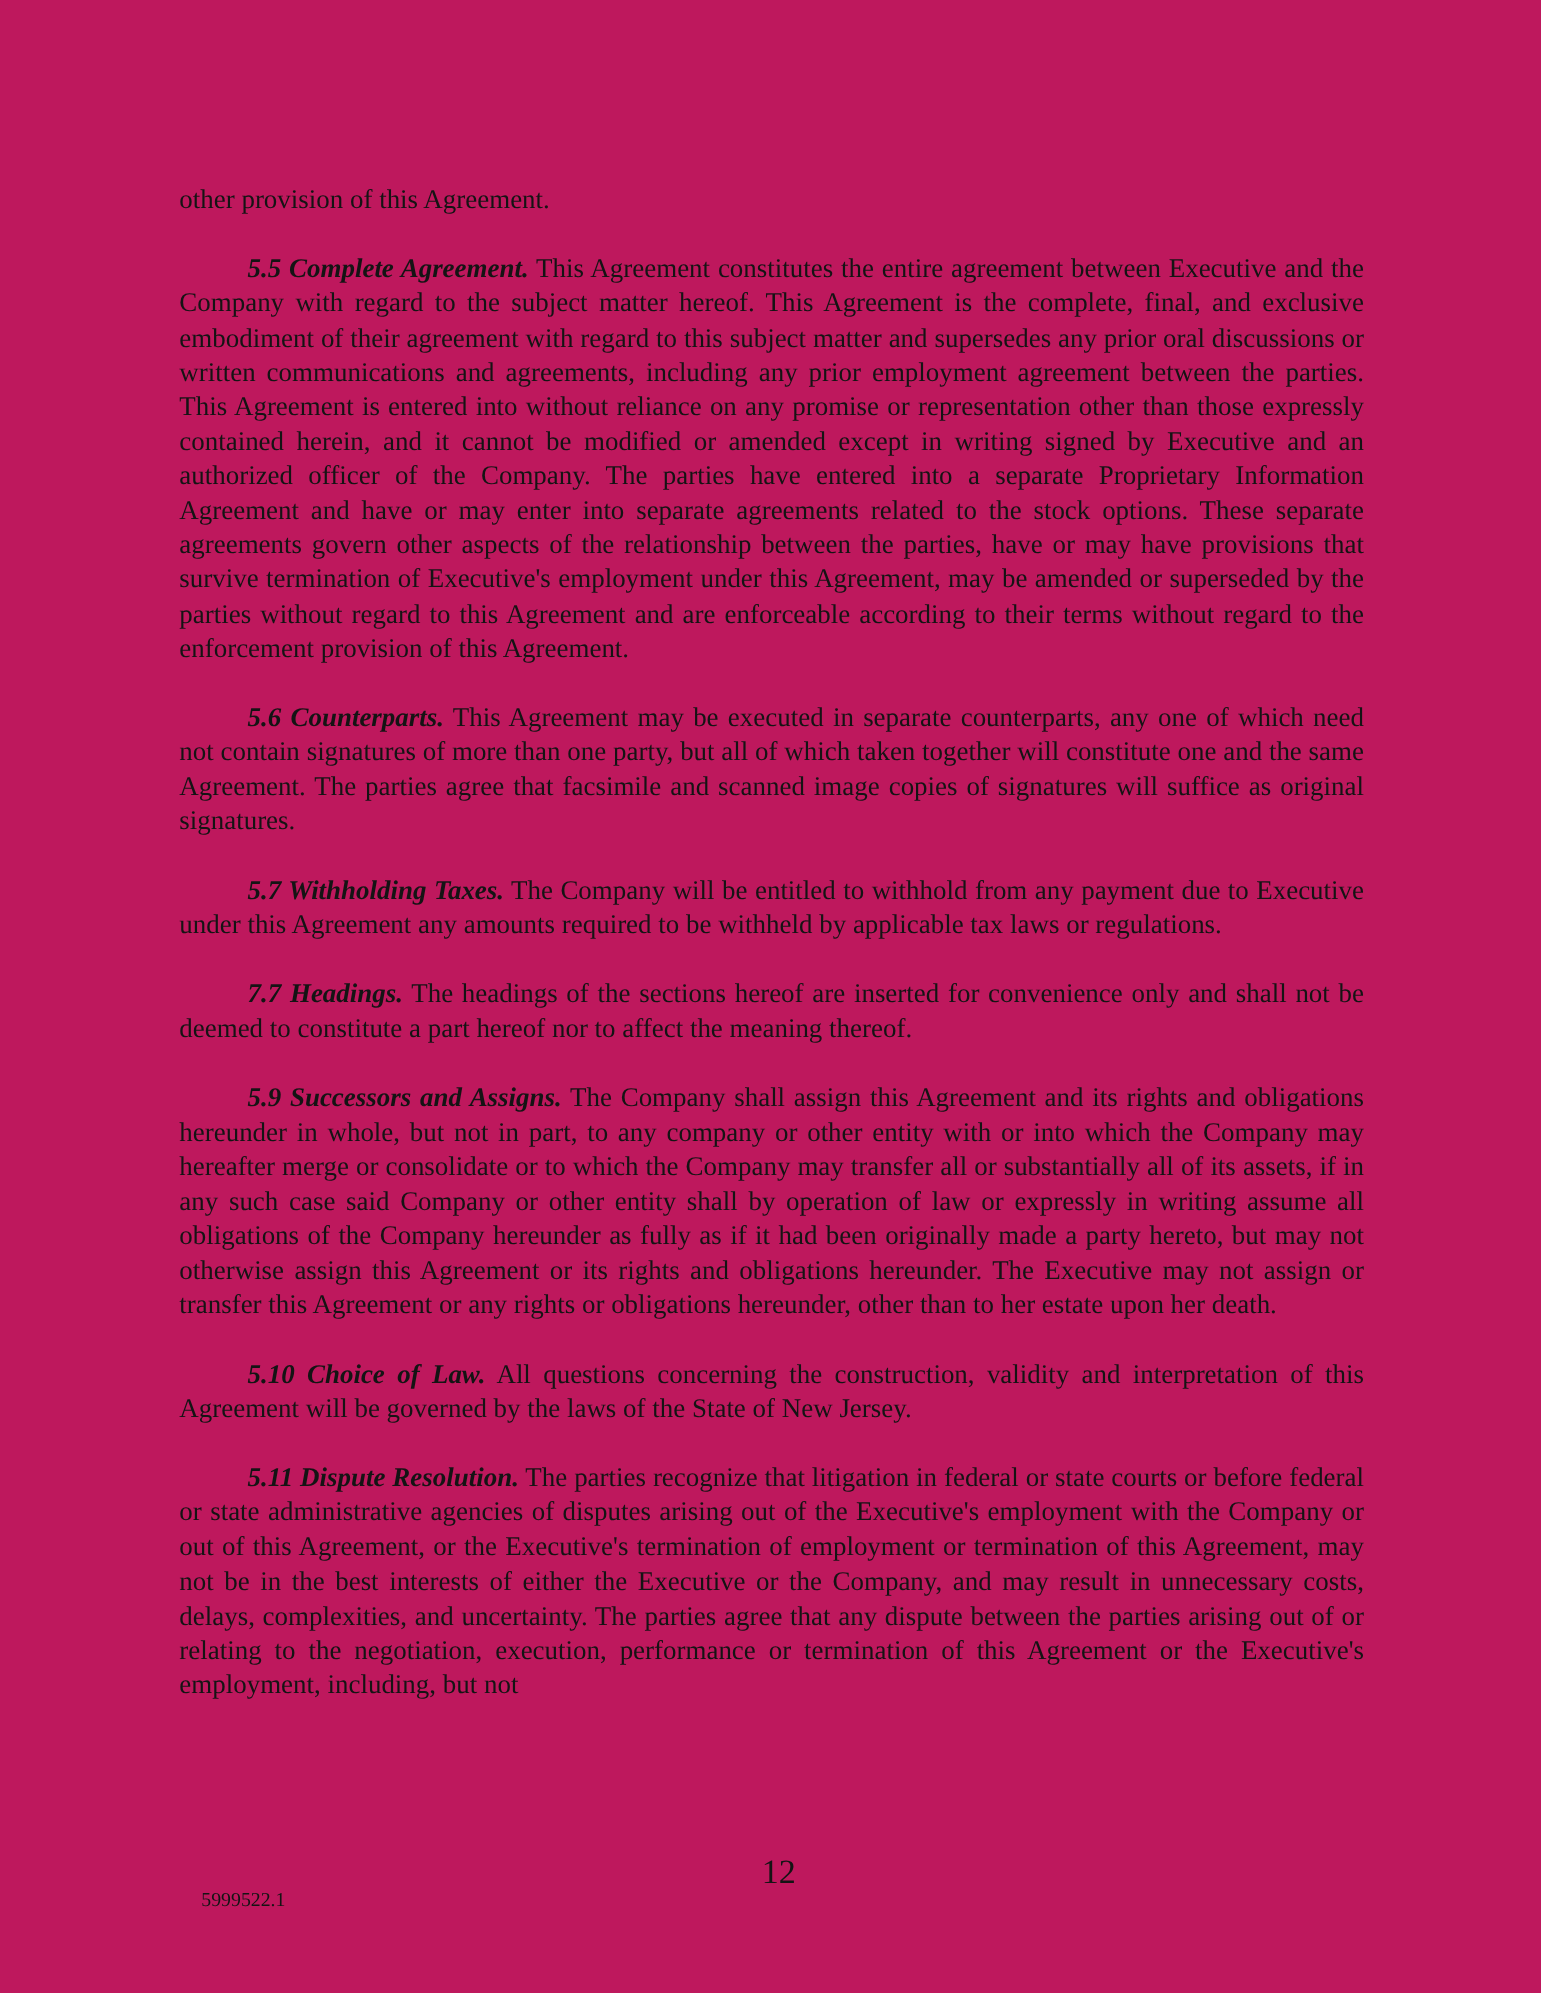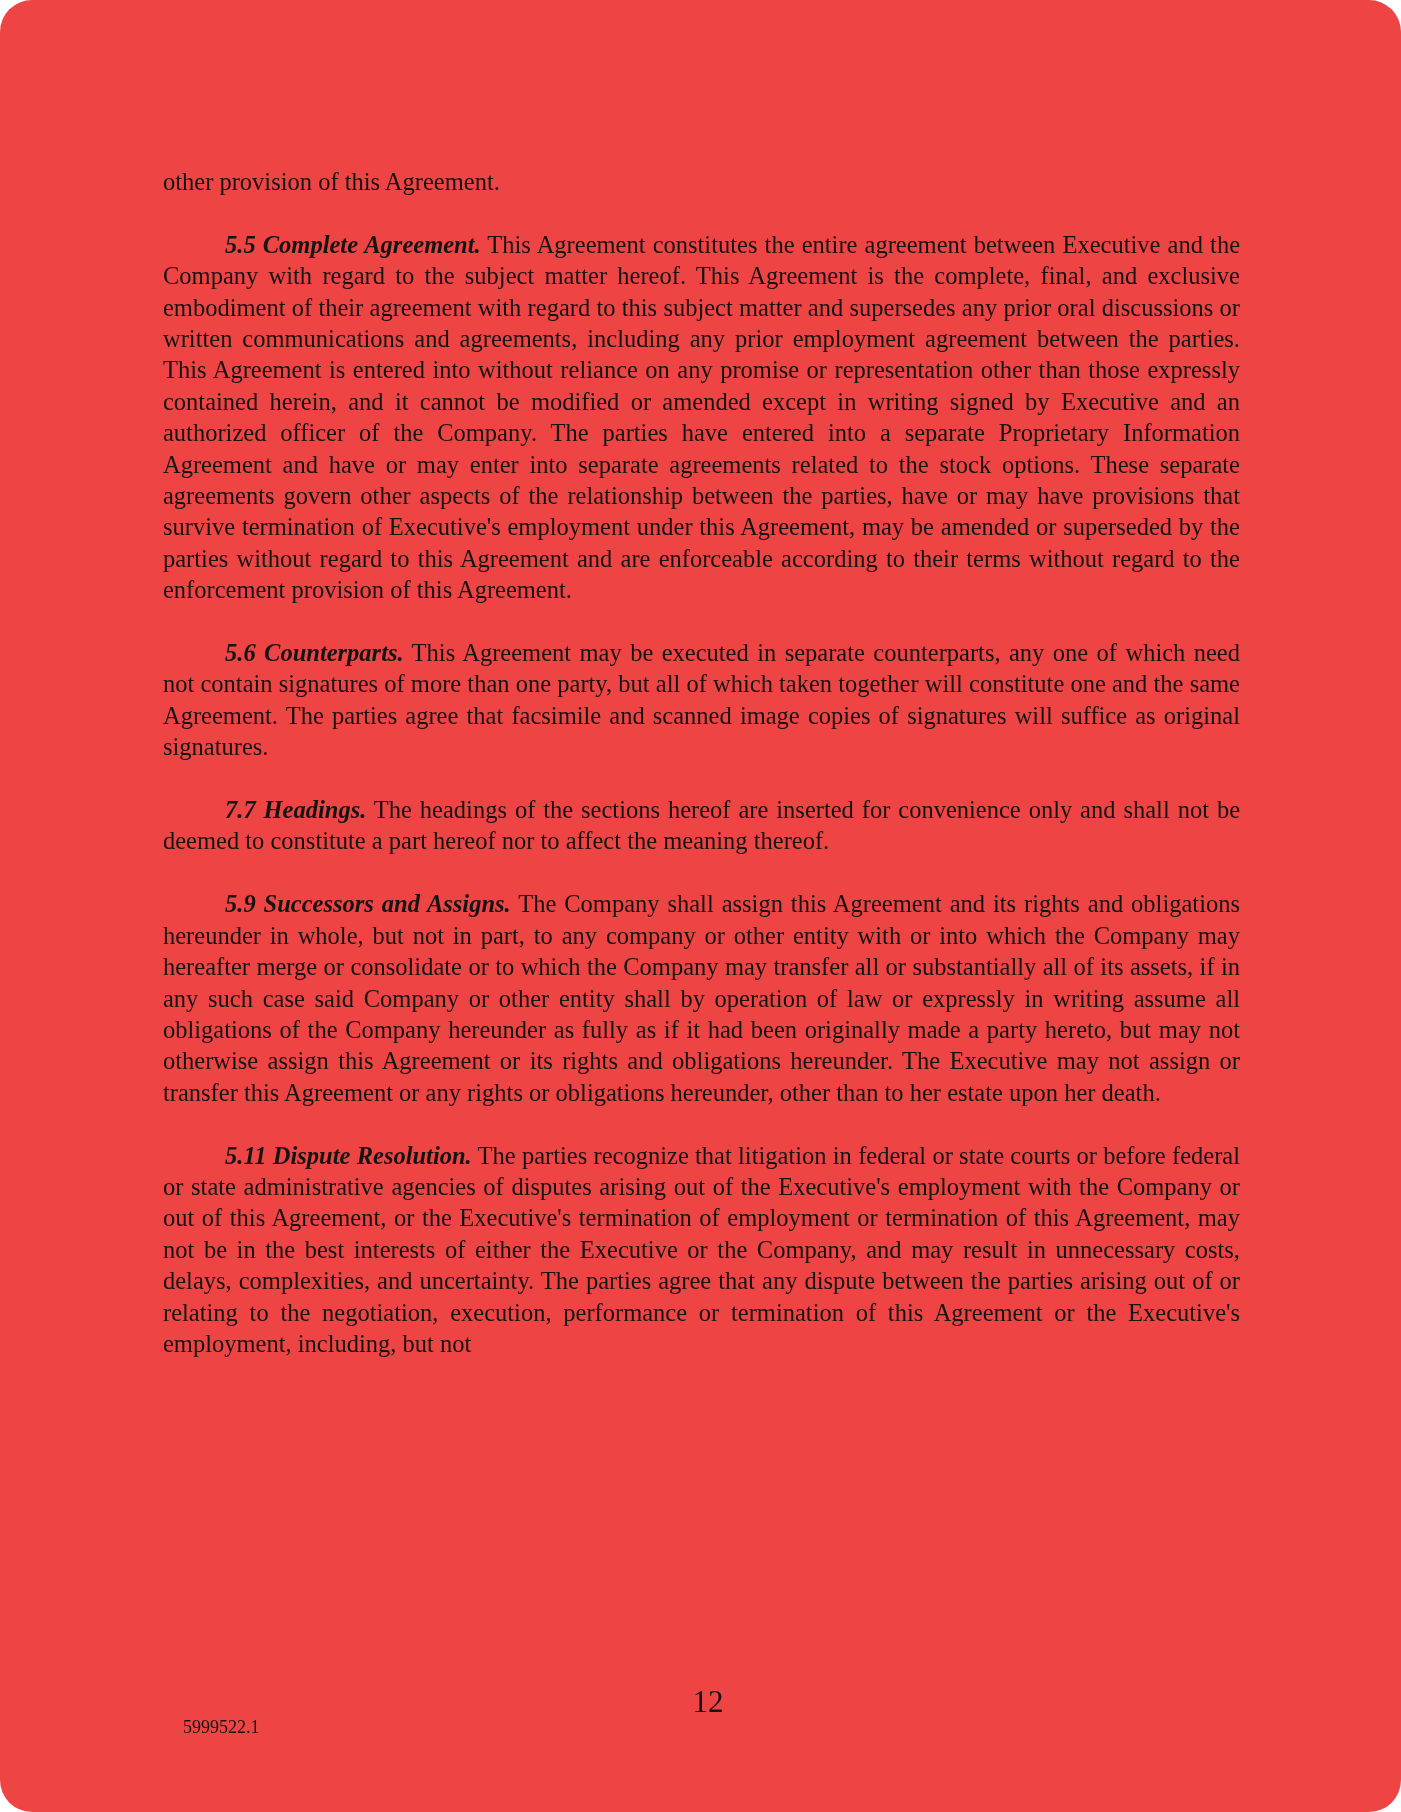--- a/index.html
+++ b/index.html
@@ -1,18 +1,18 @@
 <!DOCTYPE html>
 <html><head>
 <meta charset="utf-8">
 <style>
   html, body { margin: 0; padding: 0; background: #ffffff; }
   body { width: 1401px; height: 1812px; position: relative; overflow: hidden; }
   .page {
-    position: absolute; left: 0; top: 0; width: 1401px; height: 1812px; background: #ef4444; border-radius: 32px;
+    position: absolute; left: 0; top: 0; width: 1401px; height: 1812px; background: #be185d;
   }
   .body-text {
     position: absolute; left: 163px; width: 1077px; top: 166px;
     font-family: "Liberation Serif", "DejaVu Serif", serif;
     font-size: 24.5px; line-height: 31.4px; color: #141414;
     text-align: justify;
   }
   .para { margin: 0 0 31.4px 0; }
   .para.indent { text-indent: 62px; }
   .heading { font-weight: bold; font-style: italic; }
@@ -29,24 +29,26 @@
 <body>
 
 <div class="page">
   <div class="body-text">
     <p class="para">other provision of this Agreement.</p>
 
     <p class="para indent"><span class="heading">5.5 Complete Agreement.</span><span> This Agreement constitutes the entire agreement between Executive and the Company with regard to the subject matter hereof. This Agreement is the complete, final, and exclusive embodiment of their agreement with regard to this subject matter and supersedes any prior oral discussions or written communications and agreements, including any prior employment agreement between the parties. This Agreement is entered into without reliance on any promise or representation other than those expressly contained herein, and it cannot be modified or amended except in writing signed by Executive and an authorized officer of the Company. The parties have entered into a separate Proprietary Information Agreement and have or may enter into separate agreements related to the stock options. These separate agreements govern other aspects of the relationship between the parties, have or may have provisions that survive termination of Executive's employment under this Agreement, may be amended or superseded by the parties without regard to this Agreement and are enforceable according to their terms without regard to the enforcement provision of this Agreement.</span></p>
 
     <p class="para indent"><span class="heading">5.6 Counterparts.</span><span> This Agreement may be executed in separate counterparts, any one of which need not contain signatures of more than one party, but all of which taken together will constitute one and the same Agreement. The parties agree that facsimile and scanned image copies of signatures will suffice as original signatures.</span></p>
 
+    <p class="para indent"><span class="heading">5.7 Withholding Taxes.</span><span> The Company will be entitled to withhold from any payment due to Executive under this Agreement any amounts required to be withheld by applicable tax laws or regulations.</span></p>
 
     <p class="para indent"><span class="heading">7.7 Headings.</span><span> The headings of the sections hereof are inserted for convenience only and shall not be deemed to constitute a part hereof nor to affect the meaning thereof.</span></p>
 
     <p class="para indent"><span class="heading">5.9 Successors and Assigns.</span><span> The Company shall assign this Agreement and its rights and obligations hereunder in whole, but not in part, to any company or other entity with or into which the Company may hereafter merge or consolidate or to which the Company may transfer all or substantially all of its assets, if in any such case said Company or other entity shall by operation of law or expressly in writing assume all obligations of the Company hereunder as fully as if it had been originally made a party hereto, but may not otherwise assign this Agreement or its rights and obligations hereunder. The Executive may not assign or transfer this Agreement or any rights or obligations hereunder, other than to her estate upon her death.</span></p>
 
+    <p class="para indent"><span class="heading">5.10 Choice of Law.</span><span> All questions concerning the construction, validity and interpretation of this Agreement will be governed by the laws of the State of New Jersey.</span></p>
 
     <p class="para indent"><span class="heading">5.11 Dispute Resolution.</span><span> The parties recognize that litigation in federal or state courts or before federal or state administrative agencies of disputes arising out of the Executive's employment with the Company or out of this Agreement, or the Executive's termination of employment or termination of this Agreement, may not be in the best interests of either the Executive or the Company, and may result in unnecessary costs, delays, complexities, and uncertainty. The parties agree that any dispute between the parties arising out of or relating to the negotiation, execution, performance or termination of this Agreement or the Executive's employment, including, but not</span></p>
   </div>
 
   <div class="page-number">12</div>
   <div class="doc-id">5999522.1</div>
 </div>
 
 </body></html>

